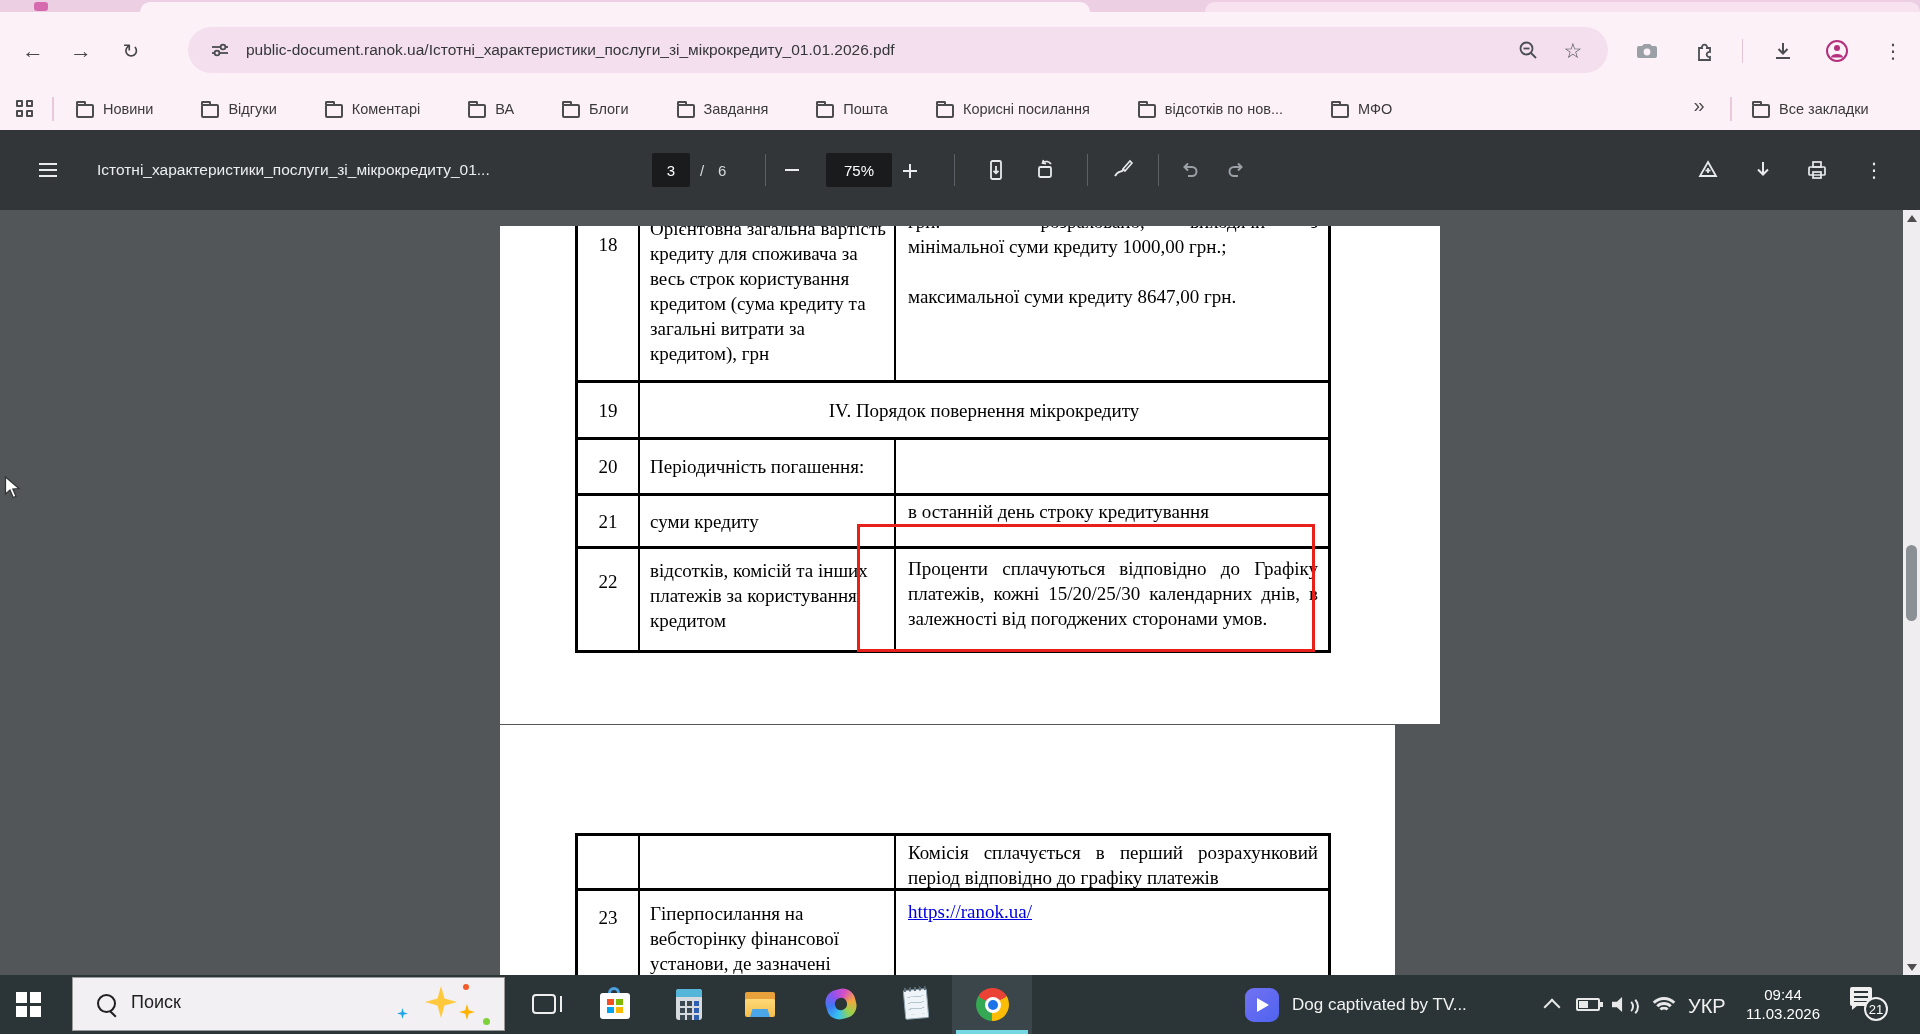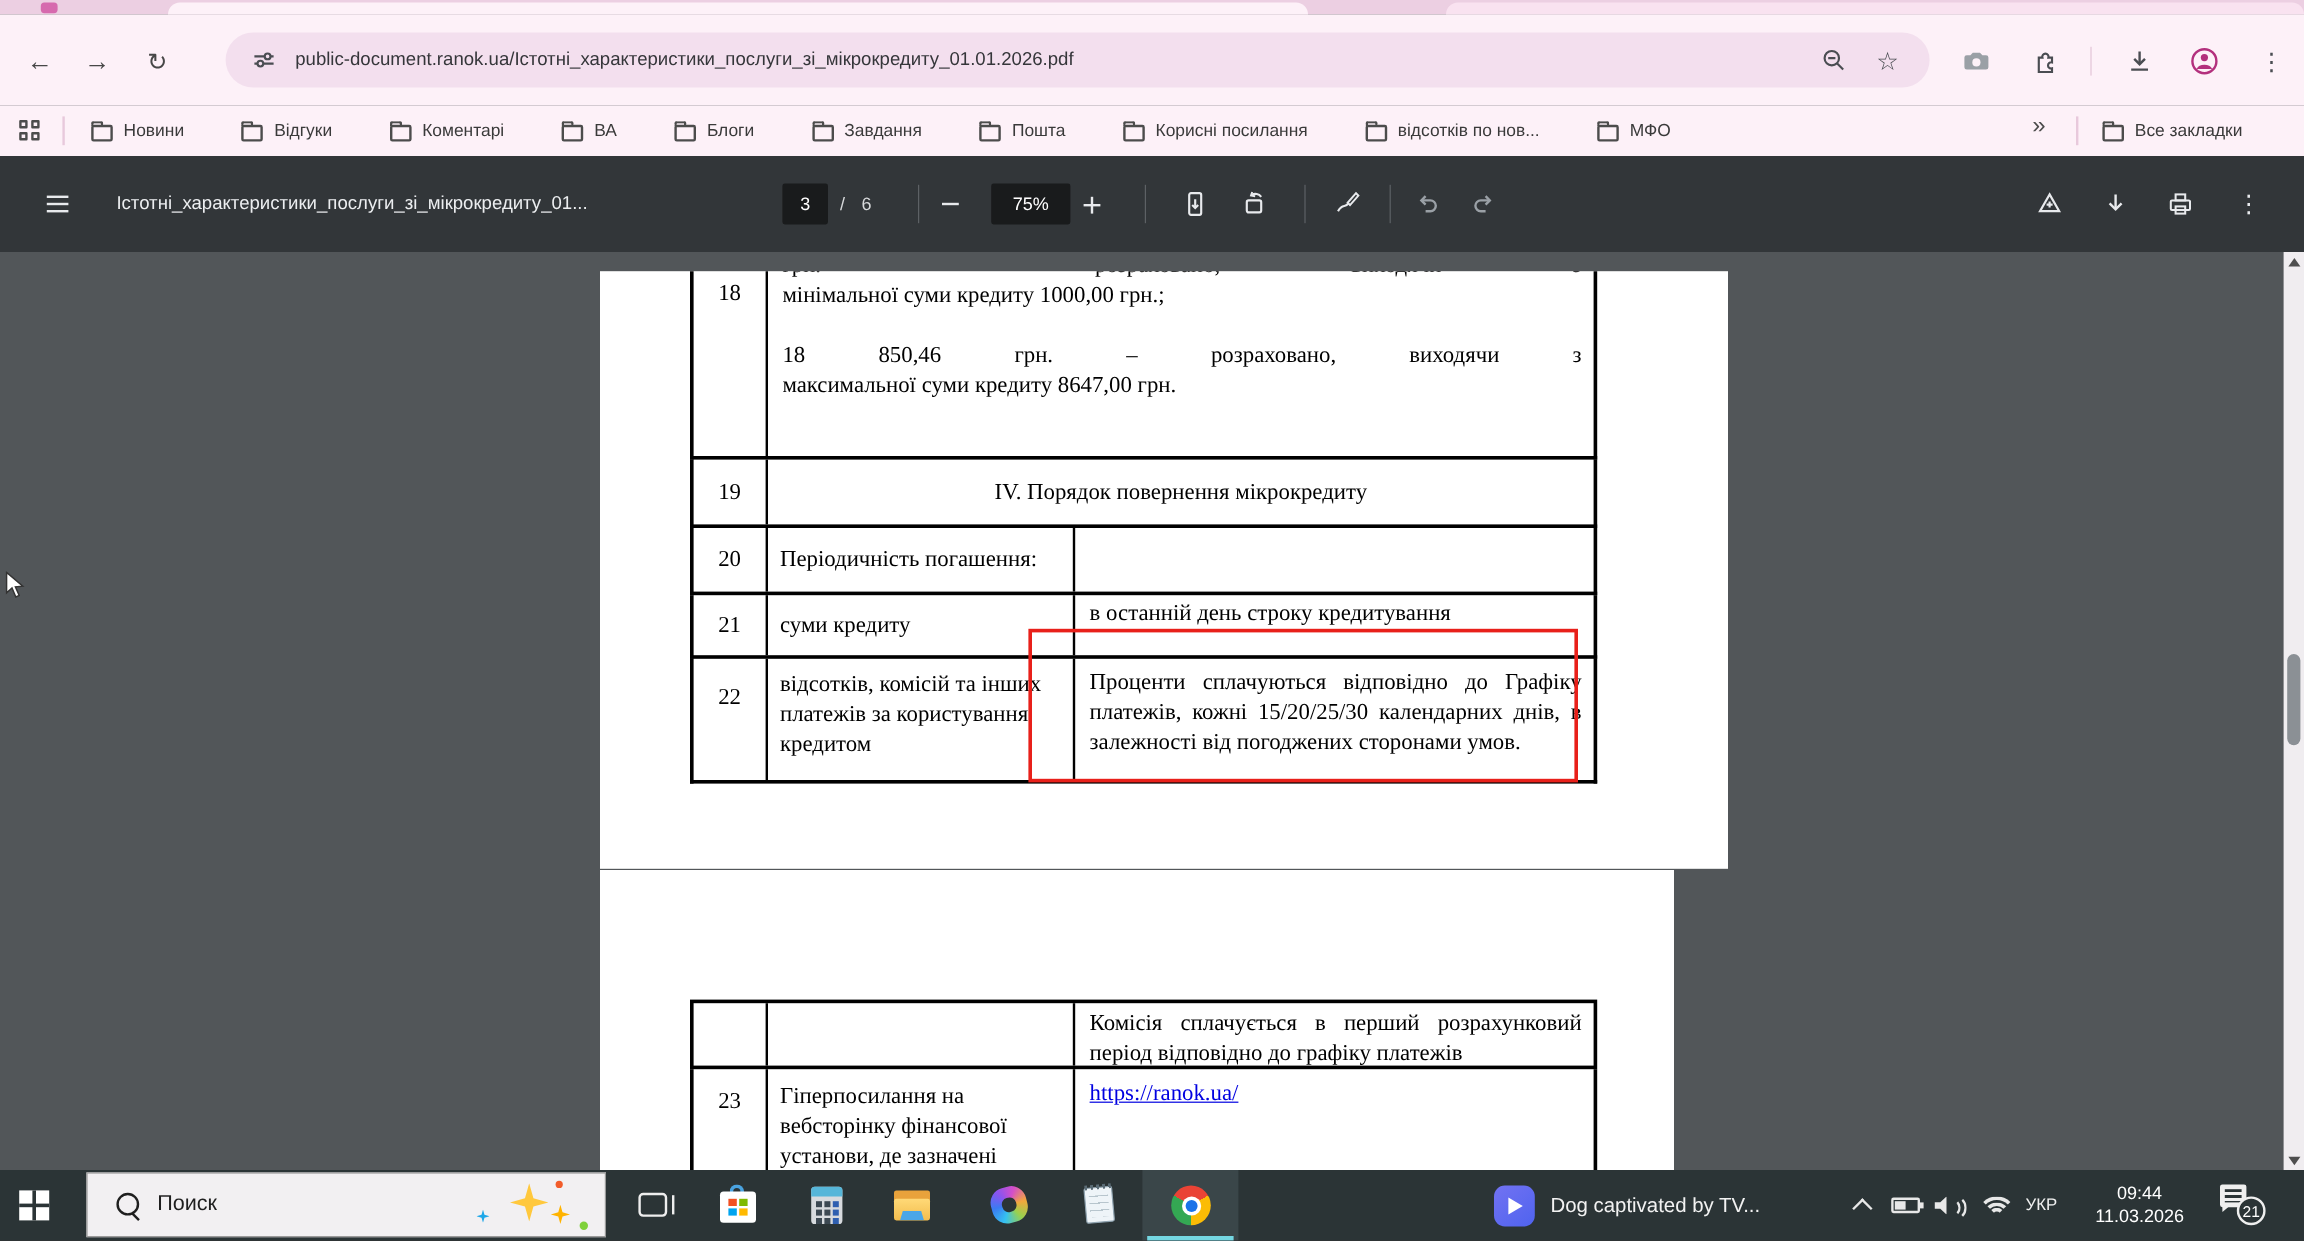--- a/index.html
+++ b/index.html
@@ -140,21 +140,21 @@
   .battery{left:1576px;top:23px;width:24px;height:13px;border:2px solid #e8e8e8;border-radius:2px;box-sizing:border-box;}
   .battery::before{content:"";position:absolute;left:1px;top:1px;width:9px;height:7px;background:#e8e8e8;}
   .battery::after{content:"";position:absolute;right:-5px;top:2px;width:3px;height:5px;background:#e8e8e8;}
   .speaker{left:1612px;top:21px;width:26px;height:17px;}
   .speaker .base{position:absolute;left:0;top:1px;width:14px;height:15px;background:#e8e8e8;clip-path:polygon(0 32%,35% 32%,72% 0,72% 100%,35% 68%,0 68%);}
   .speaker .wave1{position:absolute;left:7px;top:3px;width:11px;height:11px;border:2px solid transparent;border-right-color:#e8e8e8;border-radius:50%;}
   .speaker .wave2{position:absolute;left:6px;top:0;width:17px;height:17px;border:2px solid transparent;border-right-color:#e8e8e8;border-radius:50%;}
   .wifi{left:1650px;top:20px;width:28px;height:18px;}
   .wifi i{position:absolute;left:50%;bottom:0;transform:translate(-50%,50%);border:3px solid transparent;border-top-color:#e8e8e8;border-radius:50%;}
   .wifi .a1{width:26px;height:26px;} .wifi .a2{width:16px;height:16px;} .wifi .a3{width:7px;height:7px;}
-  .lang{left:1688px;top:20px;font-size:14px;color:#f0f0f0;}
+  .lang{left:1688px;top:20px;font-size:20px;color:#f0f0f0;}
   .clock{left:1733px;top:10px;width:100px;text-align:center;font-size:15px;line-height:19px;color:#fff;}
   .notif{left:1850px;top:12px;width:42px;height:36px;}
   .notif .sq{position:absolute;left:0;top:0;width:22px;height:19px;background:#efefef;border-radius:2px;}
   .notif .sq::after{content:"";position:absolute;left:4px;top:4px;width:14px;height:11px;
       background:repeating-linear-gradient(180deg,#2b3436 0 2px,transparent 2px 5px);}
   .notif .sq::before{content:"";position:absolute;left:2px;bottom:-4px;width:0;height:0;border-top:5px solid #efefef;border-right:6px solid transparent;}
   .notif .circ{position:absolute;left:14px;top:10px;width:24px;height:24px;border:2px solid #efefef;border-radius:50%;background:#2b3436;
       display:flex;align-items:center;justify-content:center;font-size:13px;color:#fff;box-sizing:border-box;}
 </style>
 </head>
@@ -379,25 +379,25 @@
     </div>
     <div class="ic" style="left:1862px;top:24px;width:24px;height:32px;font-size:20px;">⋮</div>
   </div>
 
   <div class="content">
 
     <div class="page page1">
       <div class="t1 doc">
         <div class="trow r18">
           <div class="cn">18</div>
+          <div class="cl">Орієнтовна загальна вартість кредиту для споживача за весь строк користування кредитом (сума кредиту та загальні витрати за кредитом), грн</div>
           <div class="cv">
             <div class="jline">грн. – розраховано, виходячи з</div>
             <div>мінімальної суми кредиту 1000,00 грн.;</div>
             <div class="vspacer"></div>
-            <div class="jline">18 850,46 грн. – розраховано, виходячи з</div>
             <div>максимальної суми кредиту 8647,00 грн.</div>
           </div>
         </div>
         <div class="trow r19">
           <div class="cn">19</div>
           <div class="cm">IV. Порядок повернення мікрокредиту</div>
         </div>
         <div class="trow r20">
           <div class="cn">20</div>
           <div class="cl">Періодичність погашення:</div>

